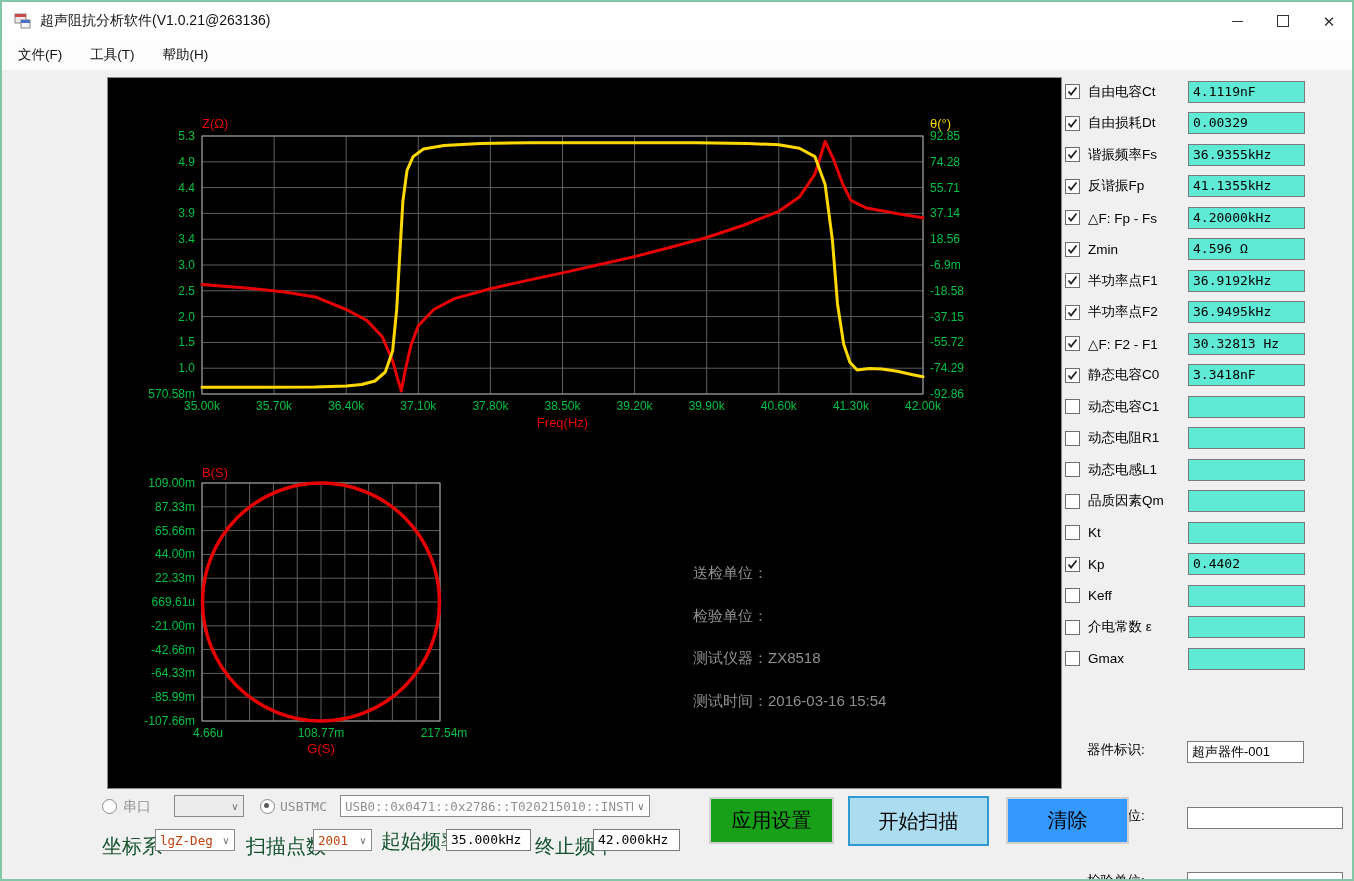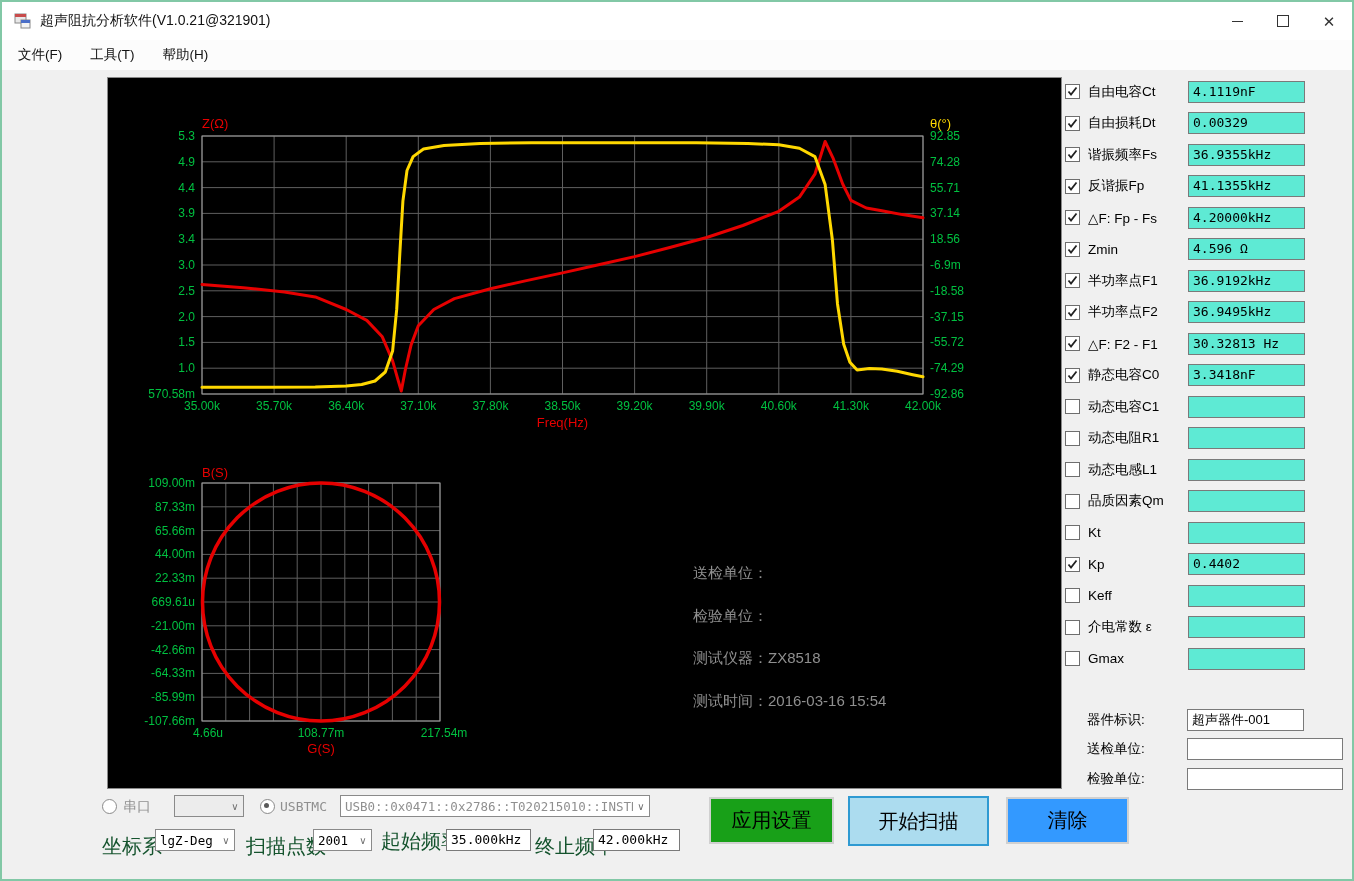--- a/index.html
+++ b/index.html
@@ -22,30 +22,30 @@
   #info-block{position:absolute;left:585px;top:474px;color:#8f8f8f;font-size:15px;}
   #info-block div{height:42.5px;line-height:42.5px;white-space:nowrap;}
   
   #param-rows{position:absolute;left:1063px;top:74px;width:288px;}
   .p-row{display:flex;align-items:center;height:31.5px;}
   .cb{flex:none;width:13px;height:13px;border:1px solid #6e6e6e;background:#fff;margin-right:8px;position:relative;}
   .cb svg{position:absolute;left:0;top:0;}
   .p-label{flex:none;width:100px;font-size:13.5px;color:#000;white-space:nowrap;}
   .p-input{flex:none;width:111px;height:20px;border:1px solid #7a7a7a;background:#5eead4;font-family:"DejaVu Sans Mono",monospace;font-size:13px;line-height:20px;padding-left:4px;color:#000;white-space:nowrap;overflow:hidden;}
   #device-fields{position:absolute;left:1063px;top:703px;width:288px;}
-  .d-row{display:flex;align-items:center;height:29.5px;padding-left:22px;}
+  .d-row{display:flex;align-items:flex-start;height:29.5px;padding-left:22px;margin-top:36px;}
   .d-label{flex:none;width:100px;font-size:13.5px;color:#000;}
   .d-input{flex:none;height:20px;border:1px solid #7a7a7a;background:#fff;font-size:13px;line-height:20px;padding-left:4px;font-family:"Liberation Sans",sans-serif;}
   
   .radio{position:absolute;width:13px;height:13px;border:1px solid #8a8a8a;border-radius:50%;background:#fff;}
   .radio .dot{position:absolute;left:3px;top:3px;width:5px;height:5px;border-radius:50%;background:#5a5a5a;}
   .ctl-label{position:absolute;font-size:20px;color:#14532d;white-space:nowrap;}
   .ctl-label.dim{color:#8f8f8f;font-family:"DejaVu Sans Mono",monospace;font-size:13px;}
   .combo{position:absolute;height:22px;border:1px solid #8a8a8a;background:#fff;box-sizing:border-box;display:flex;align-items:center;}
-  .combo .val{flex:1;padding-left:4px;font-family:"DejaVu Sans Mono",monospace;font-size:12.5px;color:#000000;white-space:nowrap;overflow:hidden;}
+  .combo .val{flex:1;padding-left:4px;font-family:"DejaVu Sans Mono",monospace;font-size:12.5px;color:#c2410c;white-space:nowrap;overflow:hidden;}
   .combo .arrow{flex:none;width:16px;text-align:center;color:#707070;font-size:10px;}
   .combo.disabled{background:#ececec;}
   .combo.dim .val{color:#8f8f8f;}
   .tbox{position:absolute;height:22px;border:1px solid #7a7a7a;background:#fff;box-sizing:border-box;font-family:"DejaVu Sans Mono",monospace;font-size:13px;line-height:20px;padding-left:4px;color:#000;}
   .big-btn{position:absolute;display:flex;align-items:center;justify-content:center;font-size:20px;color:#000;box-sizing:border-box;}
   #btn-apply{left:707px;top:795px;width:125px;height:47px;background:#18A018;border:2px solid #d0d0d0;}
   #btn-start{left:846px;top:794px;width:141px;height:50px;background:#ACDCEF;border:2px solid #2F9AD2;}
   #btn-clear{left:1004px;top:795px;width:123px;height:47px;background:#3399FF;border:2px solid #d0d0d0;}
 </style>
 </head>
@@ -53,21 +53,21 @@
 
 <div id="window">
 
   <div id="titlebar">
     <svg id="title-icon" viewBox="0 0 18 16">
       <rect x="1" y="1" width="11" height="9" fill="#e8e8e8" stroke="#888"></rect>
       <rect x="1" y="1" width="11" height="3" fill="#c84b4b"></rect>
       <rect x="7" y="7" width="9" height="8" fill="#f4f4f4" stroke="#888"></rect>
       <rect x="7" y="7" width="9" height="3" fill="#4b6fc8"></rect>
     </svg>
-    <span id="title-text">超声阻抗分析软件(V1.0.21@321901)</span>
+    <span id="title-text">超声阻抗分析软件(V1.0.21@263136)</span>
     <div id="win-controls">
       <div class="win-btn">
           <span class="glyph-min"></span>
         </div>
       <div class="win-btn">
           <span class="glyph-max"></span>
         </div>
       <div class="win-btn">
           <span class="glyph-close">✕</span>
         </div>

